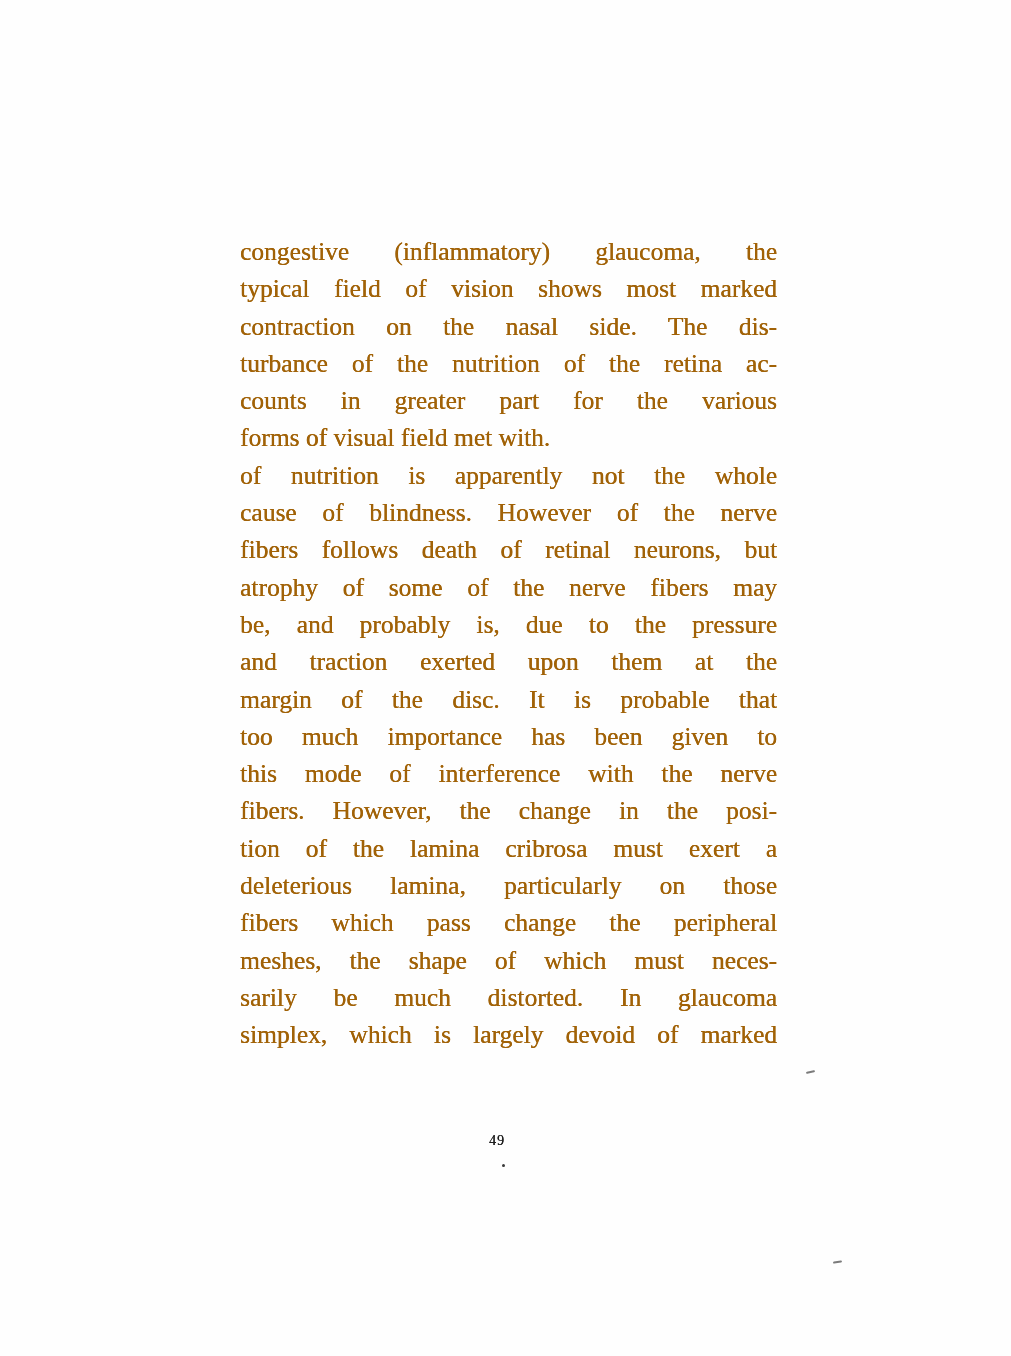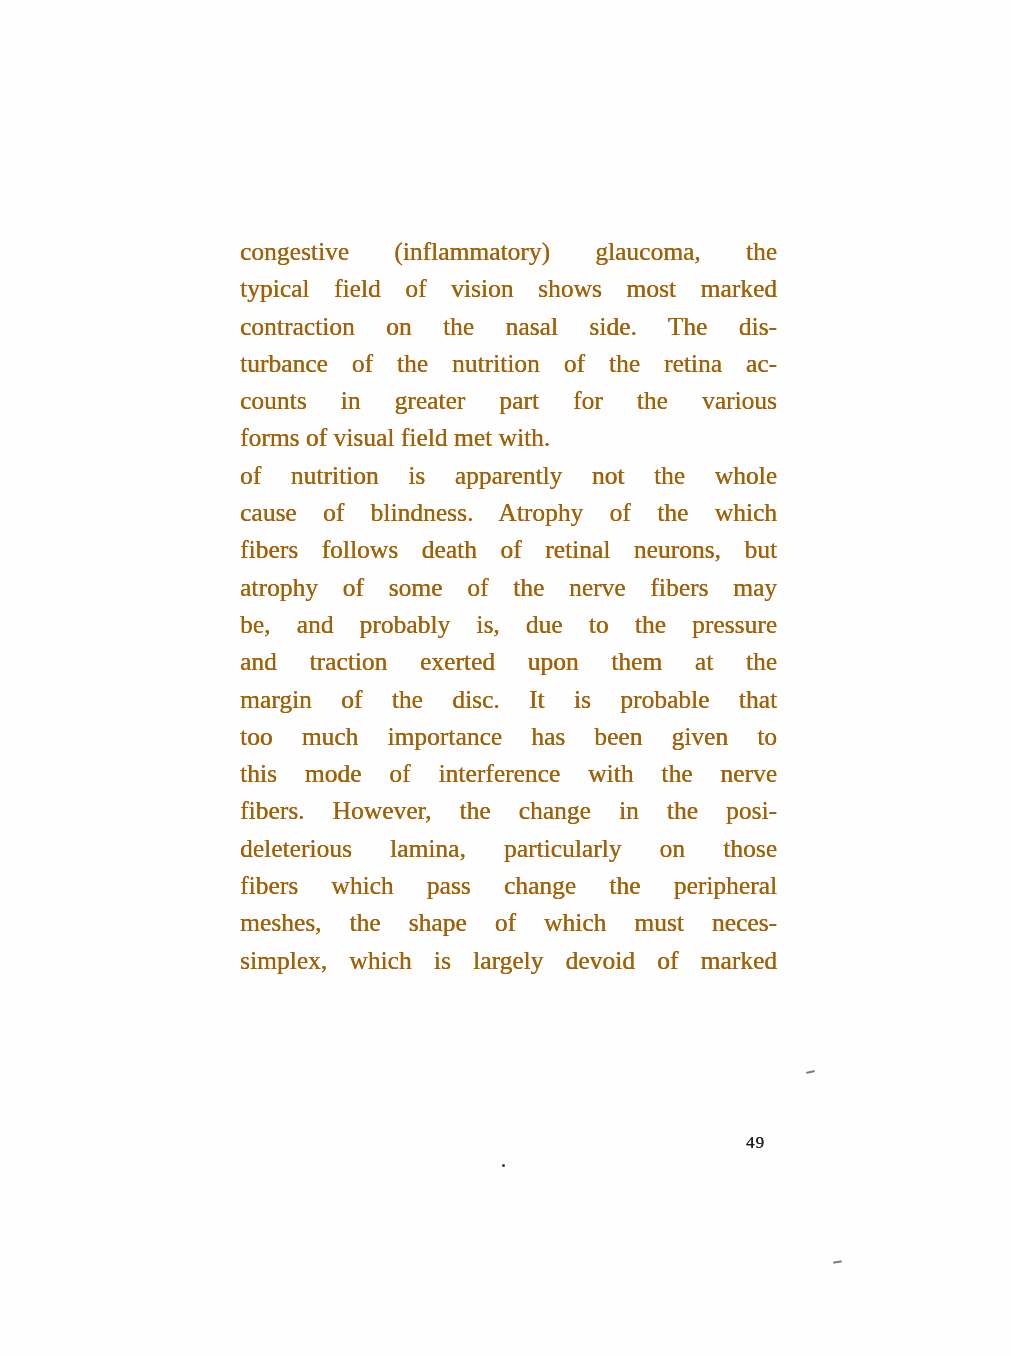--- a/index.html
+++ b/index.html
@@ -41,25 +41,25 @@
     overflow: hidden;
   }
   .line.last-left {
     text-align-last: left;
   }
   .line.indent {
     text-indent: 30px;
   }
   .page-number {
     position: absolute;
-    left: 243px;
+    left: 236px;
     top: 1133px;
     width: 522px;
-    text-align: right;
-    font-size: 17px;
+    text-align: center;
+    font-size: 14px;
     letter-spacing: 1px;
     color: #1d1d1d;
     text-shadow: 0.3px 0 0 currentColor;
   }
   .page-number-dot {
     position: absolute;
     left: 502px;
     top: 1164px;
     width: 3px;
     height: 3px;
@@ -99,32 +99,34 @@
       <div class="line">congestive (inflammatory) glaucoma, the</div>
       <div class="line">typical field of vision shows most marked</div>
       <div class="line">contraction on the nasal side.  The dis-</div>
       <div class="line">turbance of the nutrition of the retina ac-</div>
       <div class="line">counts in greater part for the various</div>
       <div class="line last-left">forms of visual field met with.</div>
     </div>
 
     <div class="paragraph">
       <div class="line">of nutrition is apparently not the whole</div>
-      <div class="line">cause of blindness.  Atrophy of the which</div>
+      <div class="line">cause of blindness.  However of the nerve</div>
       <div class="line">fibers follows death of retinal neurons, but</div>
       <div class="line">atrophy of some of the nerve fibers may</div>
       <div class="line">be, and probably is, due to the pressure</div>
       <div class="line">and traction exerted upon them at the</div>
       <div class="line">margin of the disc.  It is probable that</div>
       <div class="line">too much importance has been given to</div>
       <div class="line">this mode of interference with the nerve</div>
       <div class="line">fibers.  However, the change in the posi-</div>
+      <div class="line">tion of the lamina cribrosa must exert a</div>
       <div class="line">deleterious lamina, particularly on those</div>
       <div class="line">fibers which pass change the peripheral</div>
       <div class="line">meshes, the shape of which must neces-</div>
+      <div class="line">sarily be much distorted.  In glaucoma</div>
       <div class="line">simplex, which is largely devoid of marked</div>
     </div>
 
   </div>
 
   <div class="page-number">49</div>
   <div class="page-number-dot"></div>
 
   <div class="artifact artifact-1"></div>
   <div class="artifact artifact-2"></div>

